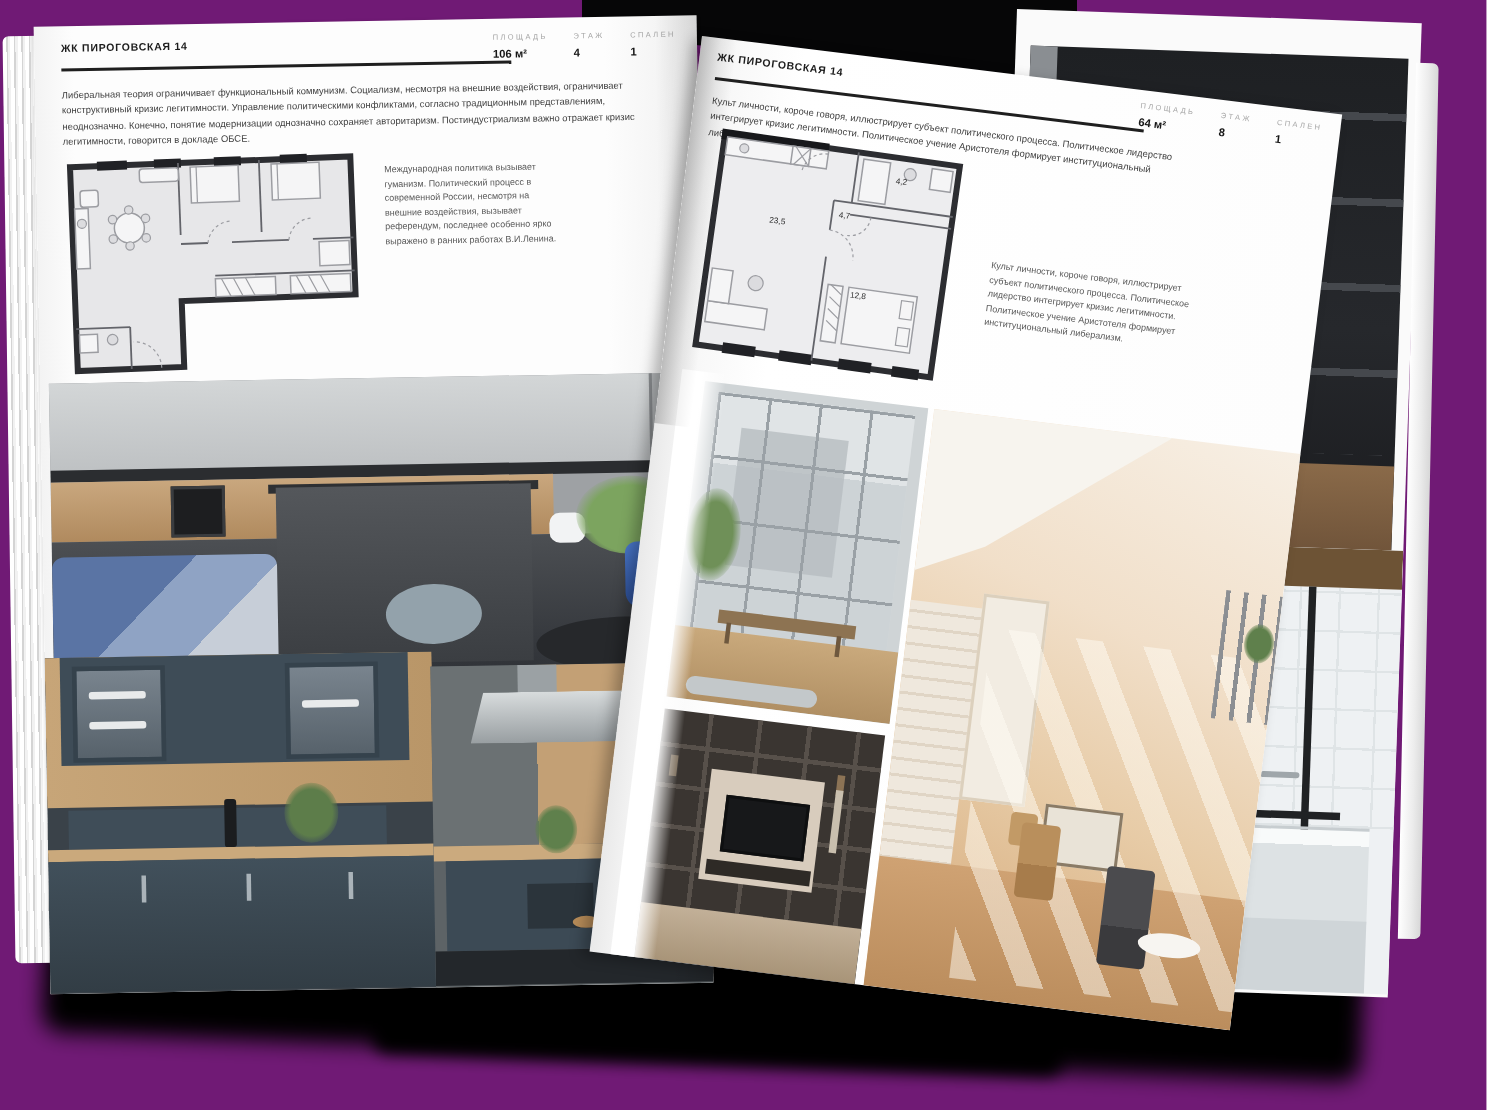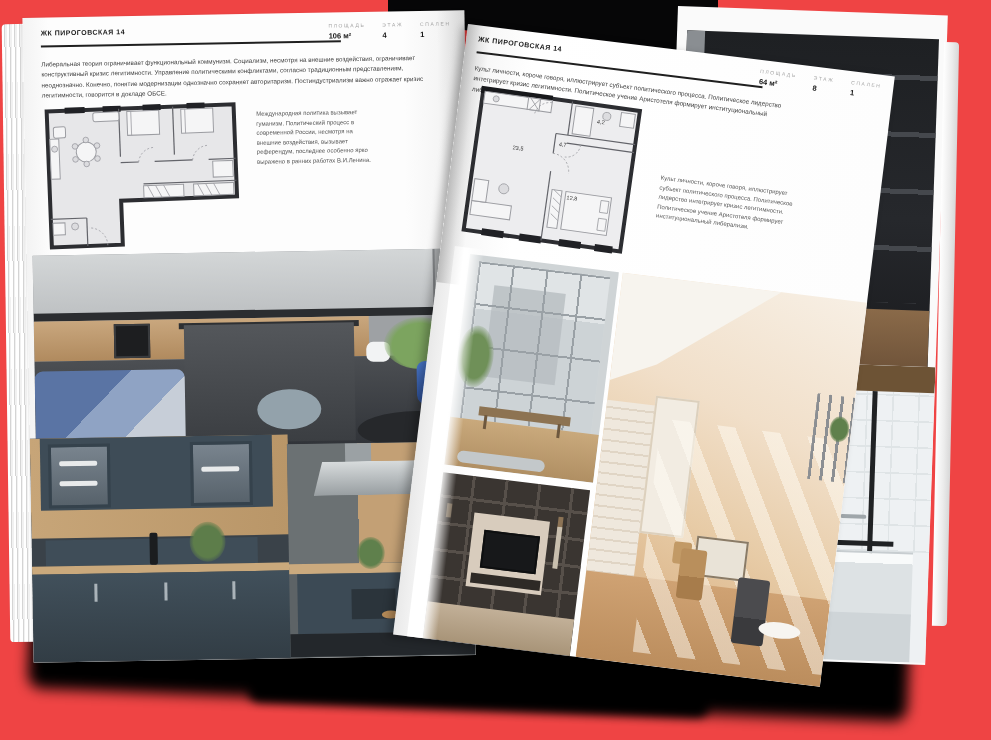--- a/index.html
+++ b/index.html
@@ -1,16 +1,16 @@
 <!DOCTYPE html>
 <html><head>
 <meta charset="utf-8">
 <style>
   html,body{margin:0;padding:0;background:#ffffff;}
-  .scene{position:relative;width:991px;height:740px;overflow:hidden;background:#ef4444;
+  .scene{position:relative;width:991px;height:740px;overflow:hidden;background:#701a75;
          font-family:"Liberation Sans","DejaVu Sans",sans-serif;}
   .abs{position:absolute;}
 
   
   .shadow-main{left:30px;top:555px;width:880px;height:150px;background:#000;
                transform:rotate(2.2deg);filter:blur(7px);border-radius:14px;z-index:0;}
   .shadow-deep{left:250px;top:600px;width:460px;height:110px;background:#000;
                transform:rotate(2deg);filter:blur(5px);border-radius:10px;z-index:0;}
 
   

